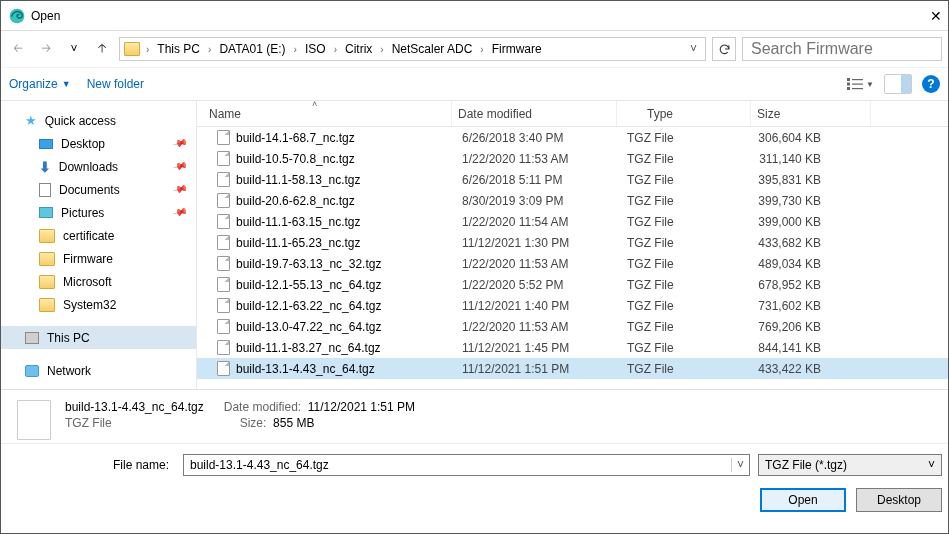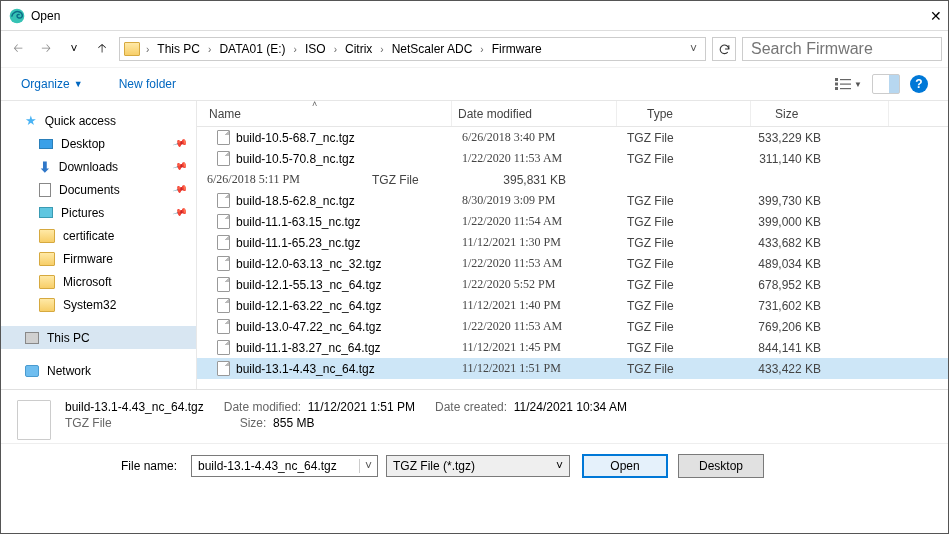--- a/index.html
+++ b/index.html
@@ -13,21 +13,21 @@
   .nav-arrow.enabled { color: #000; }
   .addressbar { flex: 1; display: flex; align-items: center; border: 1px solid #ccc; height: 24px; padding: 0 4px; gap: 4px; }
   .folder-icon { width: 16px; height: 14px; background: linear-gradient(#ffe9a6,#f7ce68); border: 1px solid #d6a93f; border-radius: 1px; position: relative; display: inline-block; }
   .crumb { display: flex; align-items: center; gap: 2px; padding: 0 2px; cursor: default; }
   .crumb-sep { color: #666; font-size: 10px; padding: 0 2px; }
   .addr-dropdown { margin-left: auto; color: #555; padding: 0 4px; }
   .refresh-btn { width: 24px; height: 24px; border: 1px solid #ccc; display: flex; align-items: center; justify-content: center; }
   .searchbox { width: 200px; height: 24px; border: 1px solid #ccc; display: flex; align-items: center; padding: 0 6px; color: #777; }
   .searchbox input { border: none; outline: none; flex: 1; font-size: 16px; color: #333; background: transparent; }
   .search-icon { font-size: 13px; color: #444; }
-  .toolbar { display: flex; align-items: center; height: 34px; padding: 0 20px; gap: 36px; border-bottom: 1px solid #e6e6e6; border-top: 1px solid #f2f2f2; background: #fff; }
+  .toolbar { display: flex; align-items: center; height: 34px; padding: 0 8px; gap: 16px; border-bottom: 1px solid #e6e6e6; border-top: 1px solid #f2f2f2; background: #fff; }
   .toolbar .organize { color: #0067c0; display: flex; align-items: center; gap: 4px; }
   .toolbar .newfolder { color: #0067c0; }
   .toolbar .right-tools { margin-left: auto; display: flex; align-items: center; gap: 10px; }
   .tool-icon-box { width: 28px; height: 20px; border: 1px solid #ccc; border-radius: 2px; display: inline-block; }
   .help-circle { width: 18px; height: 18px; border-radius: 50%; background: #0078d7; color: #fff; display: flex; align-items: center; justify-content: center; font-size: 12px; font-weight: bold; }
   .main { display: flex; height: 288px; }
   .sidebar { width: 195px; padding: 8px 0; overflow: hidden; }
   .sb-item { display: flex; align-items: center; height: 23px; padding: 0 10px 0 24px; gap: 8px; cursor: default; }
   .sb-item.child { padding-left: 38px; }
   .sb-item.selected { background: #d8e6f2; }
@@ -39,39 +39,39 @@
   .sb-pic { width: 14px; height: 11px; background: #5fc6e0; border: 1px solid #3a9bb3; display: inline-block; }
   .sb-pc { width: 14px; height: 12px; background: #d0d0d0; border: 1px solid #888; display: inline-block; position: relative; }
   .sb-net { width: 14px; height: 12px; background: #6fbef0; border: 1px solid #4a9bd0; display: inline-block; border-radius: 2px; }
   .sb-gap { height: 10px; }
   .filelist { flex: 1; display: flex; flex-direction: column; border-left: 1px solid #e8e8e8;}
   .header-row { display: flex; height: 26px; align-items: center; border-bottom: 1px solid #e6e6e6; color: #444; }
   .col-name { width: 255px; padding-left: 12px; position: relative; }
   .sort-caret { position: absolute; left: 115px; top: -2px; font-size: 9px; color: #666; }
   .col-date { width: 165px; }
   .col-type { width: 110px; margin-left: 24px; }
-  .col-size { width: 120px; text-align: left; margin-left: 18px; }
+  .col-size { width: 120px; text-align: left; }
   .header-row > div { border-right: 1px solid #eee; height: 100%; display: flex; align-items: center; padding-left: 6px; }
   .header-row .col-name { padding-left: 12px; }
   .rows { flex: 1; overflow: hidden; }
   .file-row { display: flex; height: 21px; align-items: center; padding-left: 4px; }
   .file-row.selected { background: #cde6f7; }
   .file-row .fname { width: 255px; display: flex; align-items: center; gap: 6px; padding-left: 16px;}
-  .file-row .fdate { width: 165px; color: #444; padding-left: 6px; font-family: Liberation Serif, serif; }
+  .file-row .fdate { width: 165px; color: #444; padding-left: 6px; }
   .file-row .ftype { width: 110px; color: #444; padding-left: 6px; }
   .file-row .fsize { width: 120px; text-align: right; color: #444; padding-right: 30px; }
   .file-icon { width: 13px; height: 15px; background: #fff; border: 1px solid #999; border-radius: 1px; display: inline-block; position: relative; }
   .file-icon::after { content: ''; position: absolute; top: 0; right: 0; width: 4px; height: 4px; background: linear-gradient(135deg,#fff 50%,#bbb 50%); }
   .details-pane { border-top: 1px solid #e0e0e0; padding: 10px 16px; display: flex; gap: 14px; height: 54px; align-items: flex-start; }
   .detail-thumb { width: 34px; height: 40px; background: #fff; border: 1px solid #ccc; border-radius: 1px; }
   .detail-text { display: flex; flex-direction: column; gap: 2px; font-size: 12px; }
   .detail-line1 { display: flex; gap: 20px; align-items: baseline; }
   .detail-filename { font-weight: 400; }
   .detail-label { color: #666; }
-  .footer { padding: 10px 14px 14px; display: flex; flex-direction: row; gap: 12px; border-top: 1px solid #eee; }
+  .footer { padding: 10px 6px 14px; display: flex; flex-direction: column; gap: 12px; border-top: 1px solid #eee; }
   .fn-row { display: flex; align-items: center; gap: 8px; }
   .fn-label { width: 168px; text-align: right; padding-right: 6px; }
   .fn-input { flex: 1; height: 22px; border: 1px solid #7a7a7a; display: flex; align-items: center; }
   .fn-input input { border: none; outline: none; flex: 1; padding: 0 6px; font-size: 12px; height: 100%; }
   .fn-input .dd { width: 18px; text-align: center; border-left: 1px solid #ccc; color: #555; }
   .filter-select { width: 184px; height: 22px; border: 1px solid #7a7a7a; background: #efefef; display: flex; align-items: center; padding: 0 6px; justify-content: space-between; }
   .btn-row { display: flex; gap: 10px; justify-content: flex-end; }
   .btn { width: 86px; height: 24px; border: 1px solid #7a7a7a; background: #e1e1e1; display: flex; align-items: center; justify-content: center; cursor: pointer; }
   .btn.primary { border: 2px solid #0078d7; background: #e5f1fb; }
 </style>
@@ -216,44 +216,48 @@
           <span class="sort-caret">˄</span>
         </div>
       <div class="col-date">Date modified</div>
       <div class="col-type">Type</div>
       <div class="col-size">Size</div>
     </div>
     <div class="rows" id="rows">
         <div class="file-row">
           <div class="fname">
             <span class="file-icon"></span>
-            <span>build-10.5-68.7_nc.tgz</span>
+            <span>build-14.1-68.7_nc.tgz</span>
           </div>
           <div class="fdate">6/26/2018 3:40 PM</div>
           <div class="ftype">TGZ File</div>
-          <div class="fsize">533,229 KB</div>
+          <div class="fsize">306,604 KB</div>
         </div>
         <div class="file-row">
           <div class="fname">
             <span class="file-icon"></span>
             <span>build-10.5-70.8_nc.tgz</span>
           </div>
           <div class="fdate">1/22/2020 11:53 AM</div>
           <div class="ftype">TGZ File</div>
           <div class="fsize">311,140 KB</div>
         </div>
         <div class="file-row">
+          <div class="fname">
+            <span class="file-icon"></span>
+            <span>build-11.1-58.13_nc.tgz</span>
+          </div>
           <div class="fdate">6/26/2018 5:11 PM</div>
           <div class="ftype">TGZ File</div>
           <div class="fsize">395,831 KB</div>
         </div>
         <div class="file-row">
           <div class="fname">
             <span class="file-icon"></span>
-            <span>build-18.5-62.8_nc.tgz</span>
+            <span>build-20.6-62.8_nc.tgz</span>
           </div>
           <div class="fdate">8/30/2019 3:09 PM</div>
           <div class="ftype">TGZ File</div>
           <div class="fsize">399,730 KB</div>
         </div>
         <div class="file-row">
           <div class="fname">
             <span class="file-icon"></span>
             <span>build-11.1-63.15_nc.tgz</span>
           </div>
@@ -266,21 +270,21 @@
             <span class="file-icon"></span>
             <span>build-11.1-65.23_nc.tgz</span>
           </div>
           <div class="fdate">11/12/2021 1:30 PM</div>
           <div class="ftype">TGZ File</div>
           <div class="fsize">433,682 KB</div>
         </div>
         <div class="file-row">
           <div class="fname">
             <span class="file-icon"></span>
-            <span>build-12.0-63.13_nc_32.tgz</span>
+            <span>build-19.7-63.13_nc_32.tgz</span>
           </div>
           <div class="fdate">1/22/2020 11:53 AM</div>
           <div class="ftype">TGZ File</div>
           <div class="fsize">489,034 KB</div>
         </div>
         <div class="file-row">
           <div class="fname">
             <span class="file-icon"></span>
             <span>build-12.1-55.13_nc_64.tgz</span>
           </div>
@@ -327,21 +331,20 @@
       </div>
   </div>
 </div>
 
 <div class="details-pane">
   <div class="detail-thumb"></div>
   <div class="detail-text">
     <div class="detail-line1">
       <span class="detail-filename">build-13.1-4.43_nc_64.tgz</span>
       <span><span class="detail-label">Date modified:</span>&nbsp;&nbsp;<span>11/12/2021 1:51 PM</span></span>
-      <span><span class="detail-label">Date created:</span>&nbsp;&nbsp;<span>11/24/2021 10:34 AM</span></span>
     </div>
     <div class="detail-line1">
       <span class="detail-label">TGZ File</span>
       <span style="margin-left:108px"><span class="detail-label">Size:</span>&nbsp;&nbsp;<span>855 MB</span></span>
     </div>
   </div>
 </div>
 
 <div class="footer">
   <div class="fn-row">

